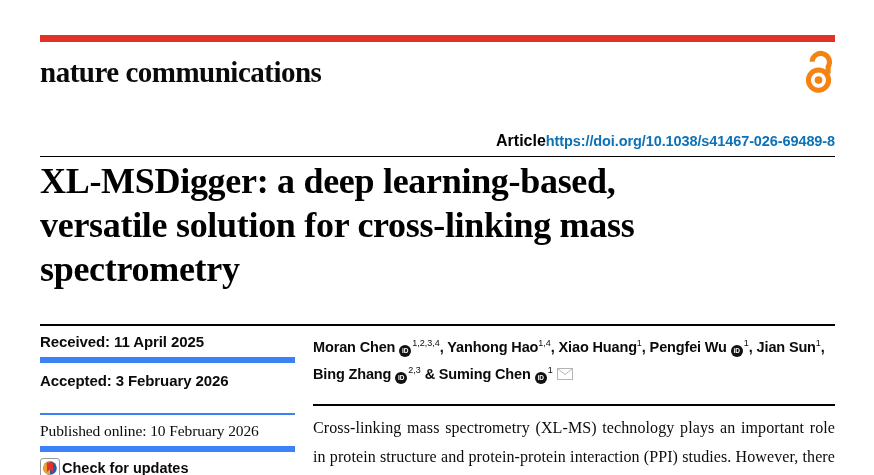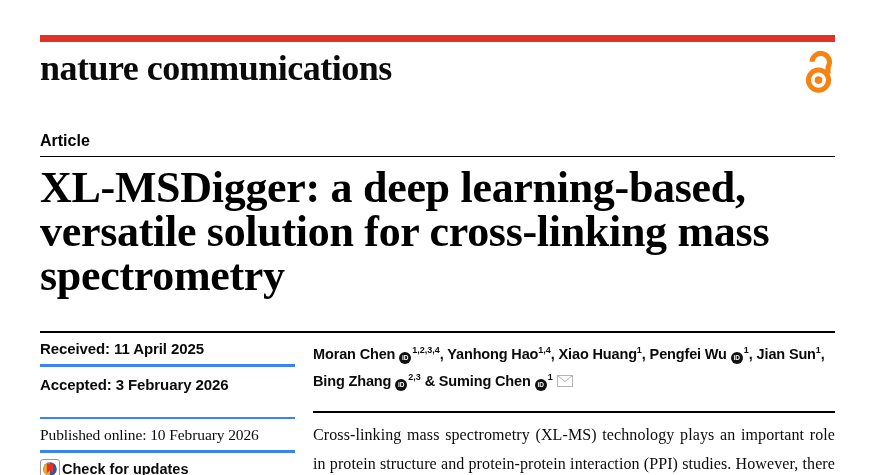--- a/index.html
+++ b/index.html
@@ -9,65 +9,65 @@
     font-family: "Liberation Sans", sans-serif;
     color: #111;
   }
   .page { padding: 0 39px 0 40px; }
 
   
   .red-bar { margin-top: 35px; height: 7px; background: var(--brand-red, #e23127); }
   .masthead { display: flex; justify-content: space-between; align-items: flex-start; height: 62px; }
   .wordmark {
     font-family: "Liberation Serif", serif; font-weight: 700;
-    font-size: 36px; letter-spacing: -0.5px; color: #0b0b0b; padding-top: 5px;
+    font-size: 29px; letter-spacing: -0.5px; color: #0b0b0b; padding-top: 14px;
   }
   .oa-logo { margin-top: 3px; }
 
   
   .type-row {
-    margin-top: 28px; display: flex; justify-content: flex-start; align-items: baseline;
+    margin-top: 28px; display: flex; justify-content: flex-end; align-items: baseline;
     padding-bottom: 6px; border-bottom: 1.5px solid #000;
   }
   .type-label { font-weight: 700; font-size: 16px; color: #000; }
   .doi-link {
     font-size: 14.5px; font-weight: 600; color: var(--doi-blue, #0b72b8);
     text-decoration: none; letter-spacing: -0.1px;
   }
 
   
   .title {
-    margin-top: 9px;
+    margin-top: 2px;
     font-family: "Liberation Serif", serif; font-weight: 700;
-    font-size: 44px; line-height: 44px; color: #000;
+    font-size: 36px; line-height: 44px; color: #000;
     letter-spacing: -0.3px; white-space: pre-line;
   }
 
   
   .columns {
     margin-top: 33px; border-top: 2px solid #000;
     display: flex; gap: 18px; align-items: flex-start;
   }
   .meta-col { width: 255px; flex: 0 0 255px; }
-  .meta-row { border-bottom: 3px solid #3b82f6; padding: 7px 0 6px 0; }
+  .meta-row { border-bottom: 6px solid #3b82f6; padding: 7px 0 6px 0; }
   .meta-row.thick { border-bottom-width: 2.5px; padding: 9px 0 23px 0; }
   .meta-label { font-weight: 700; font-size: 15px; color: #0b0b0b; letter-spacing: -0.1px; }
   .meta-label.serif {
     font-family: Liberation Serif, serif; font-weight: 400; font-size: 15.5px;
   }
   .updates-row { display: flex; align-items: center; gap: 2px; padding: 6px 0 16px 0; cursor: pointer; }
   .updates-label { font-weight: 700; font-size: 14.5px; color: #0b0b0b; }
 
   
   .main-col { flex: 1 1 auto; min-width: 0; }
   .authors {
     padding-top: 9px; font-weight: 700; font-size: 14.5px; line-height: 25px;
     letter-spacing: -0.15px; color: #0b0b0b;
   }
-  .authors sup { font-size: 9px; font-weight: 700; vertical-align: baseline; position: relative; top: -6px; letter-spacing: 0; }
+  .authors sup { font-size: 9px; font-weight: 400; vertical-align: baseline; position: relative; top: -6px; letter-spacing: 0; }
   .orcid {
     display: inline-block; width: 12px; height: 12px; border-radius: 50%;
     background: #111; color: #fff; font-size: 6.5px; font-weight: 700;
     text-align: center; line-height: 12px; margin: 0 1px 0 4px;
     vertical-align: -1px; letter-spacing: 0; cursor: pointer;
   }
   .mail-icon { margin-left: 4px; vertical-align: -1px; cursor: pointer; }
   .abstract-rule { margin-top: 15px; border-top: 2px solid #000; }
   .abstract {
     margin-top: 8px; font-family: "Liberation Serif", serif;
@@ -86,20 +86,21 @@
     <div class="wordmark">nature communications</div>
     <svg class="oa-logo" width="33" height="50" viewBox="0 0 36 54">
       <path d="M11 18 A 9.5 9.5 0 1 1 28.5 23.5 L 28.5 31" fill="none" stroke="#f68212" stroke-width="5.5"></path>
       <circle cx="18" cy="38" r="11" fill="none" stroke="#f68212" stroke-width="5.5"></circle>
       <circle cx="18" cy="38" r="4.2" fill="#f68212"></circle>
     </svg>
   </div>
 
   <div class="type-row">
     <span class="type-label">Article</span>
+    <a class="doi-link" href="#">https://doi.org/10.1038/s41467-026-69489-8</a>
   </div>
 
   <h1 class="title">XL-MSDigger: a deep learning-based,
 versatile solution for cross-linking mass
 spectrometry</h1>
 
   <div class="columns">
 
     <aside class="meta-col">
       <div class="meta-row">

